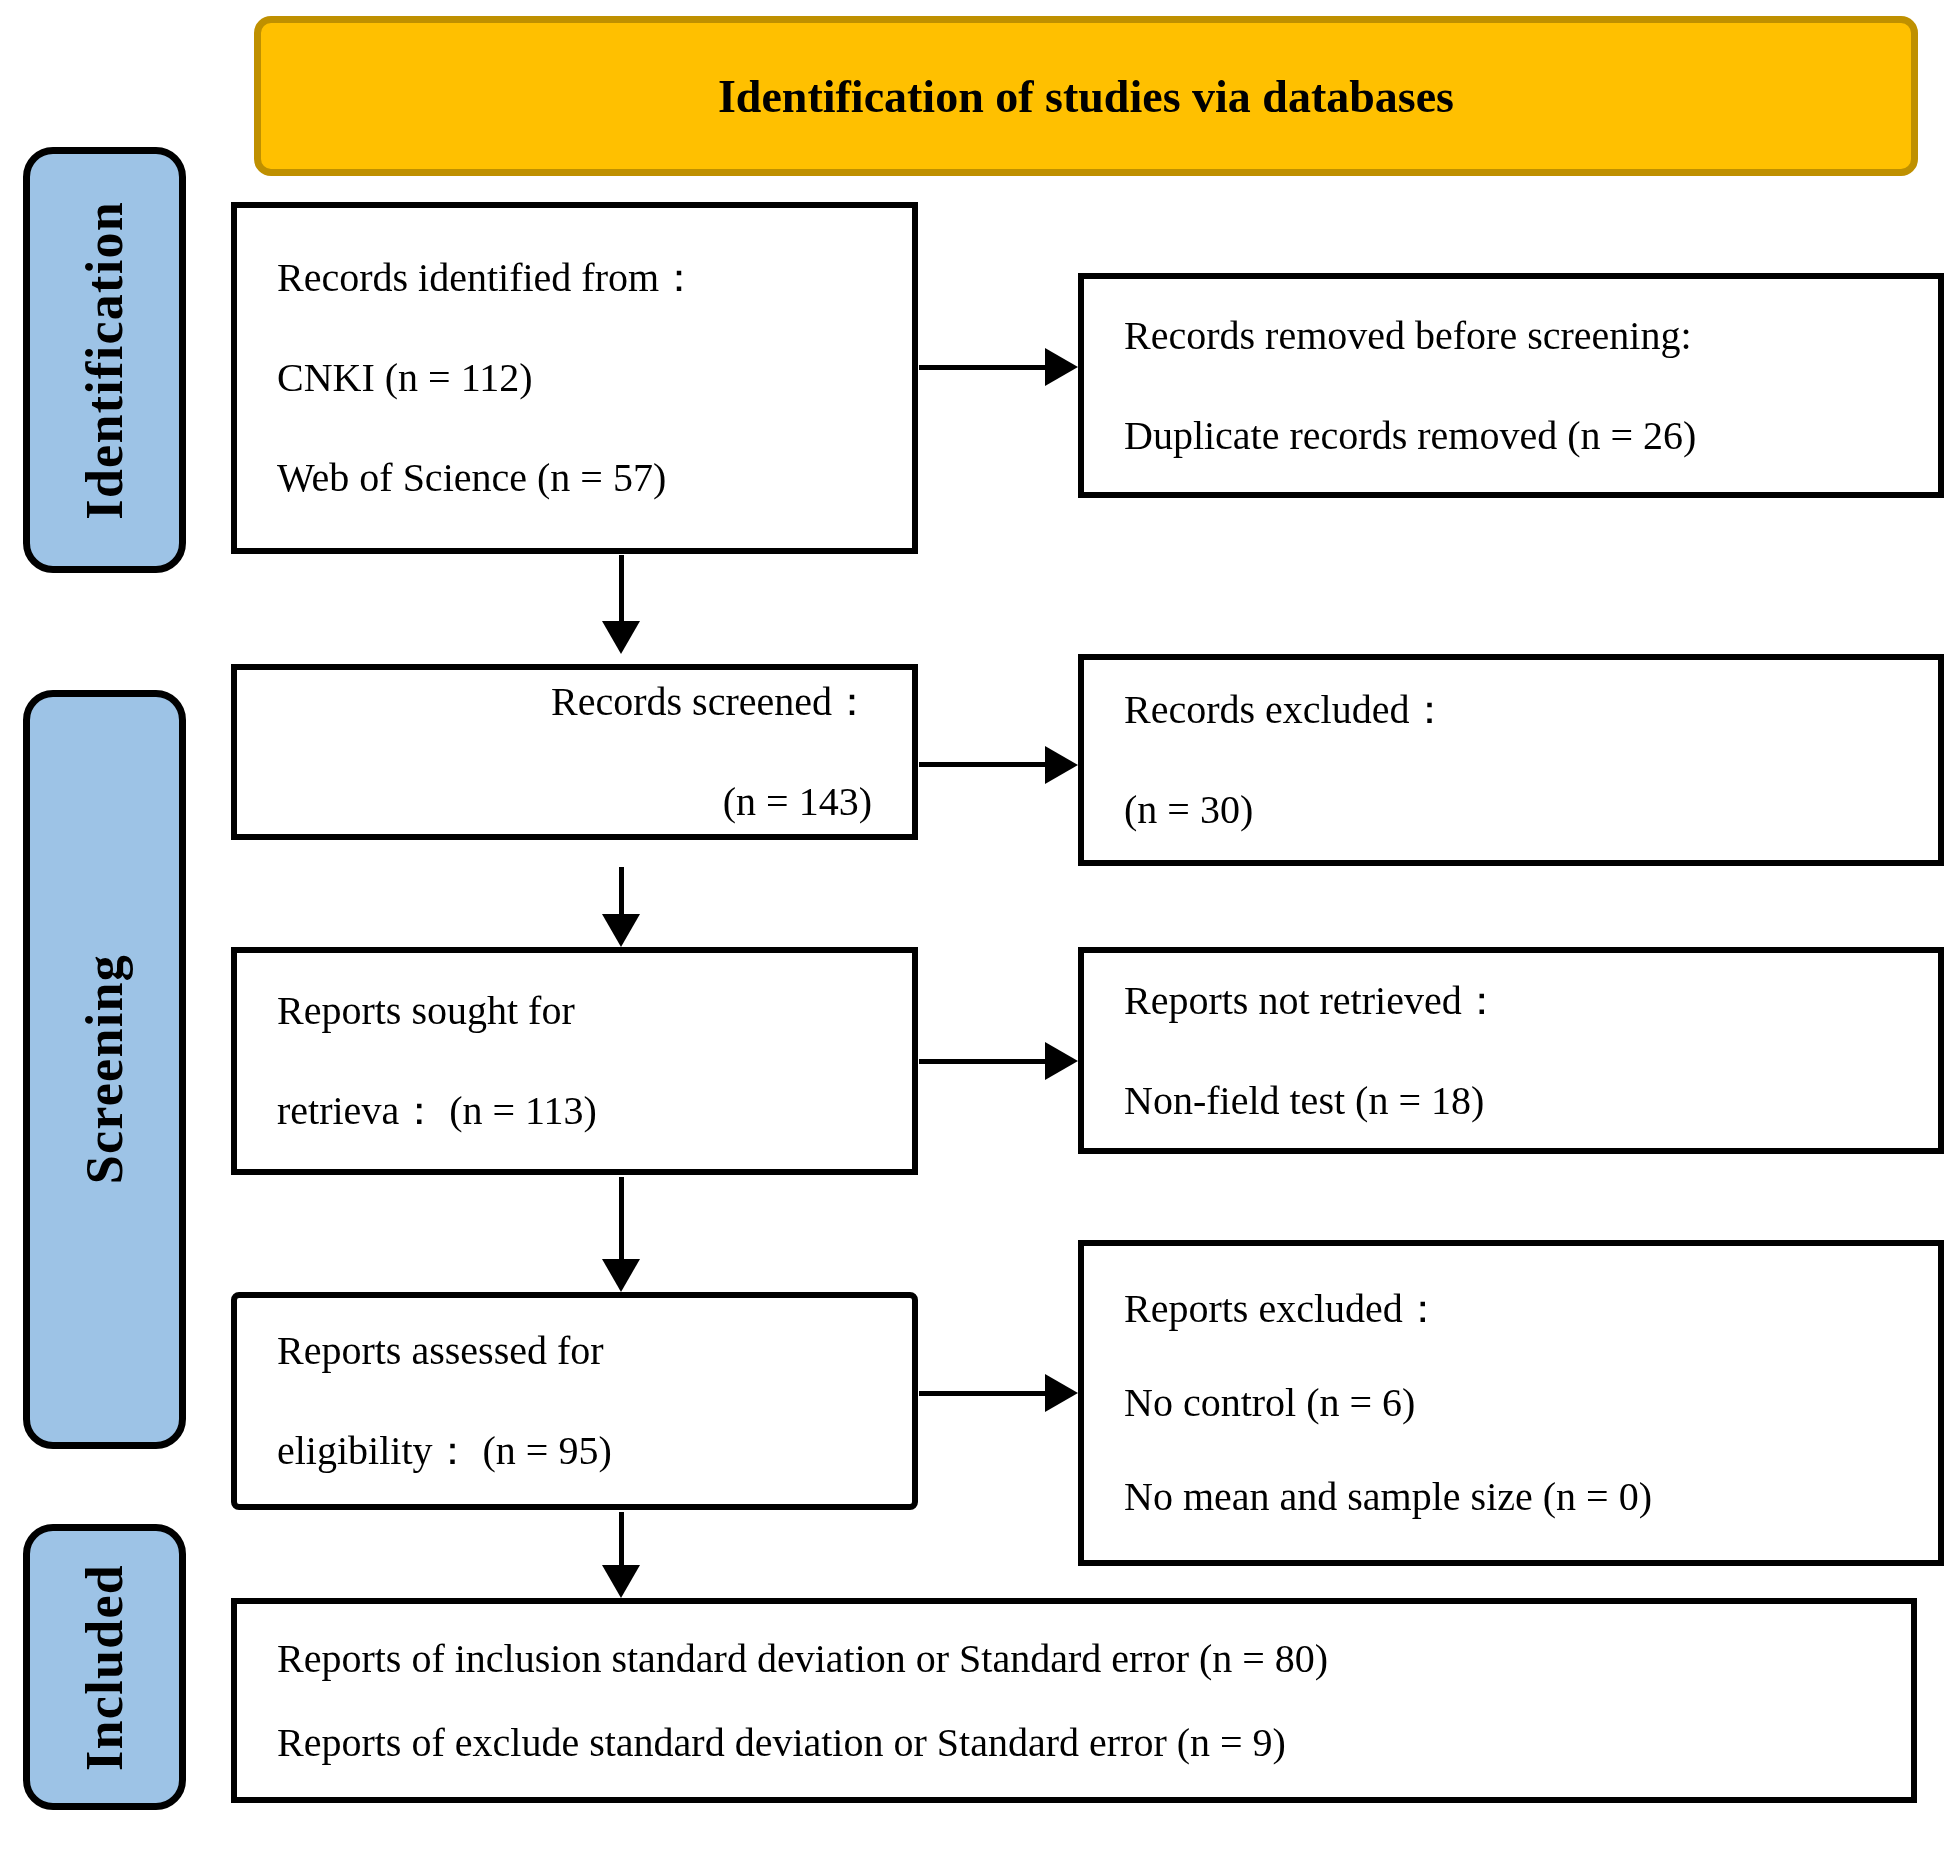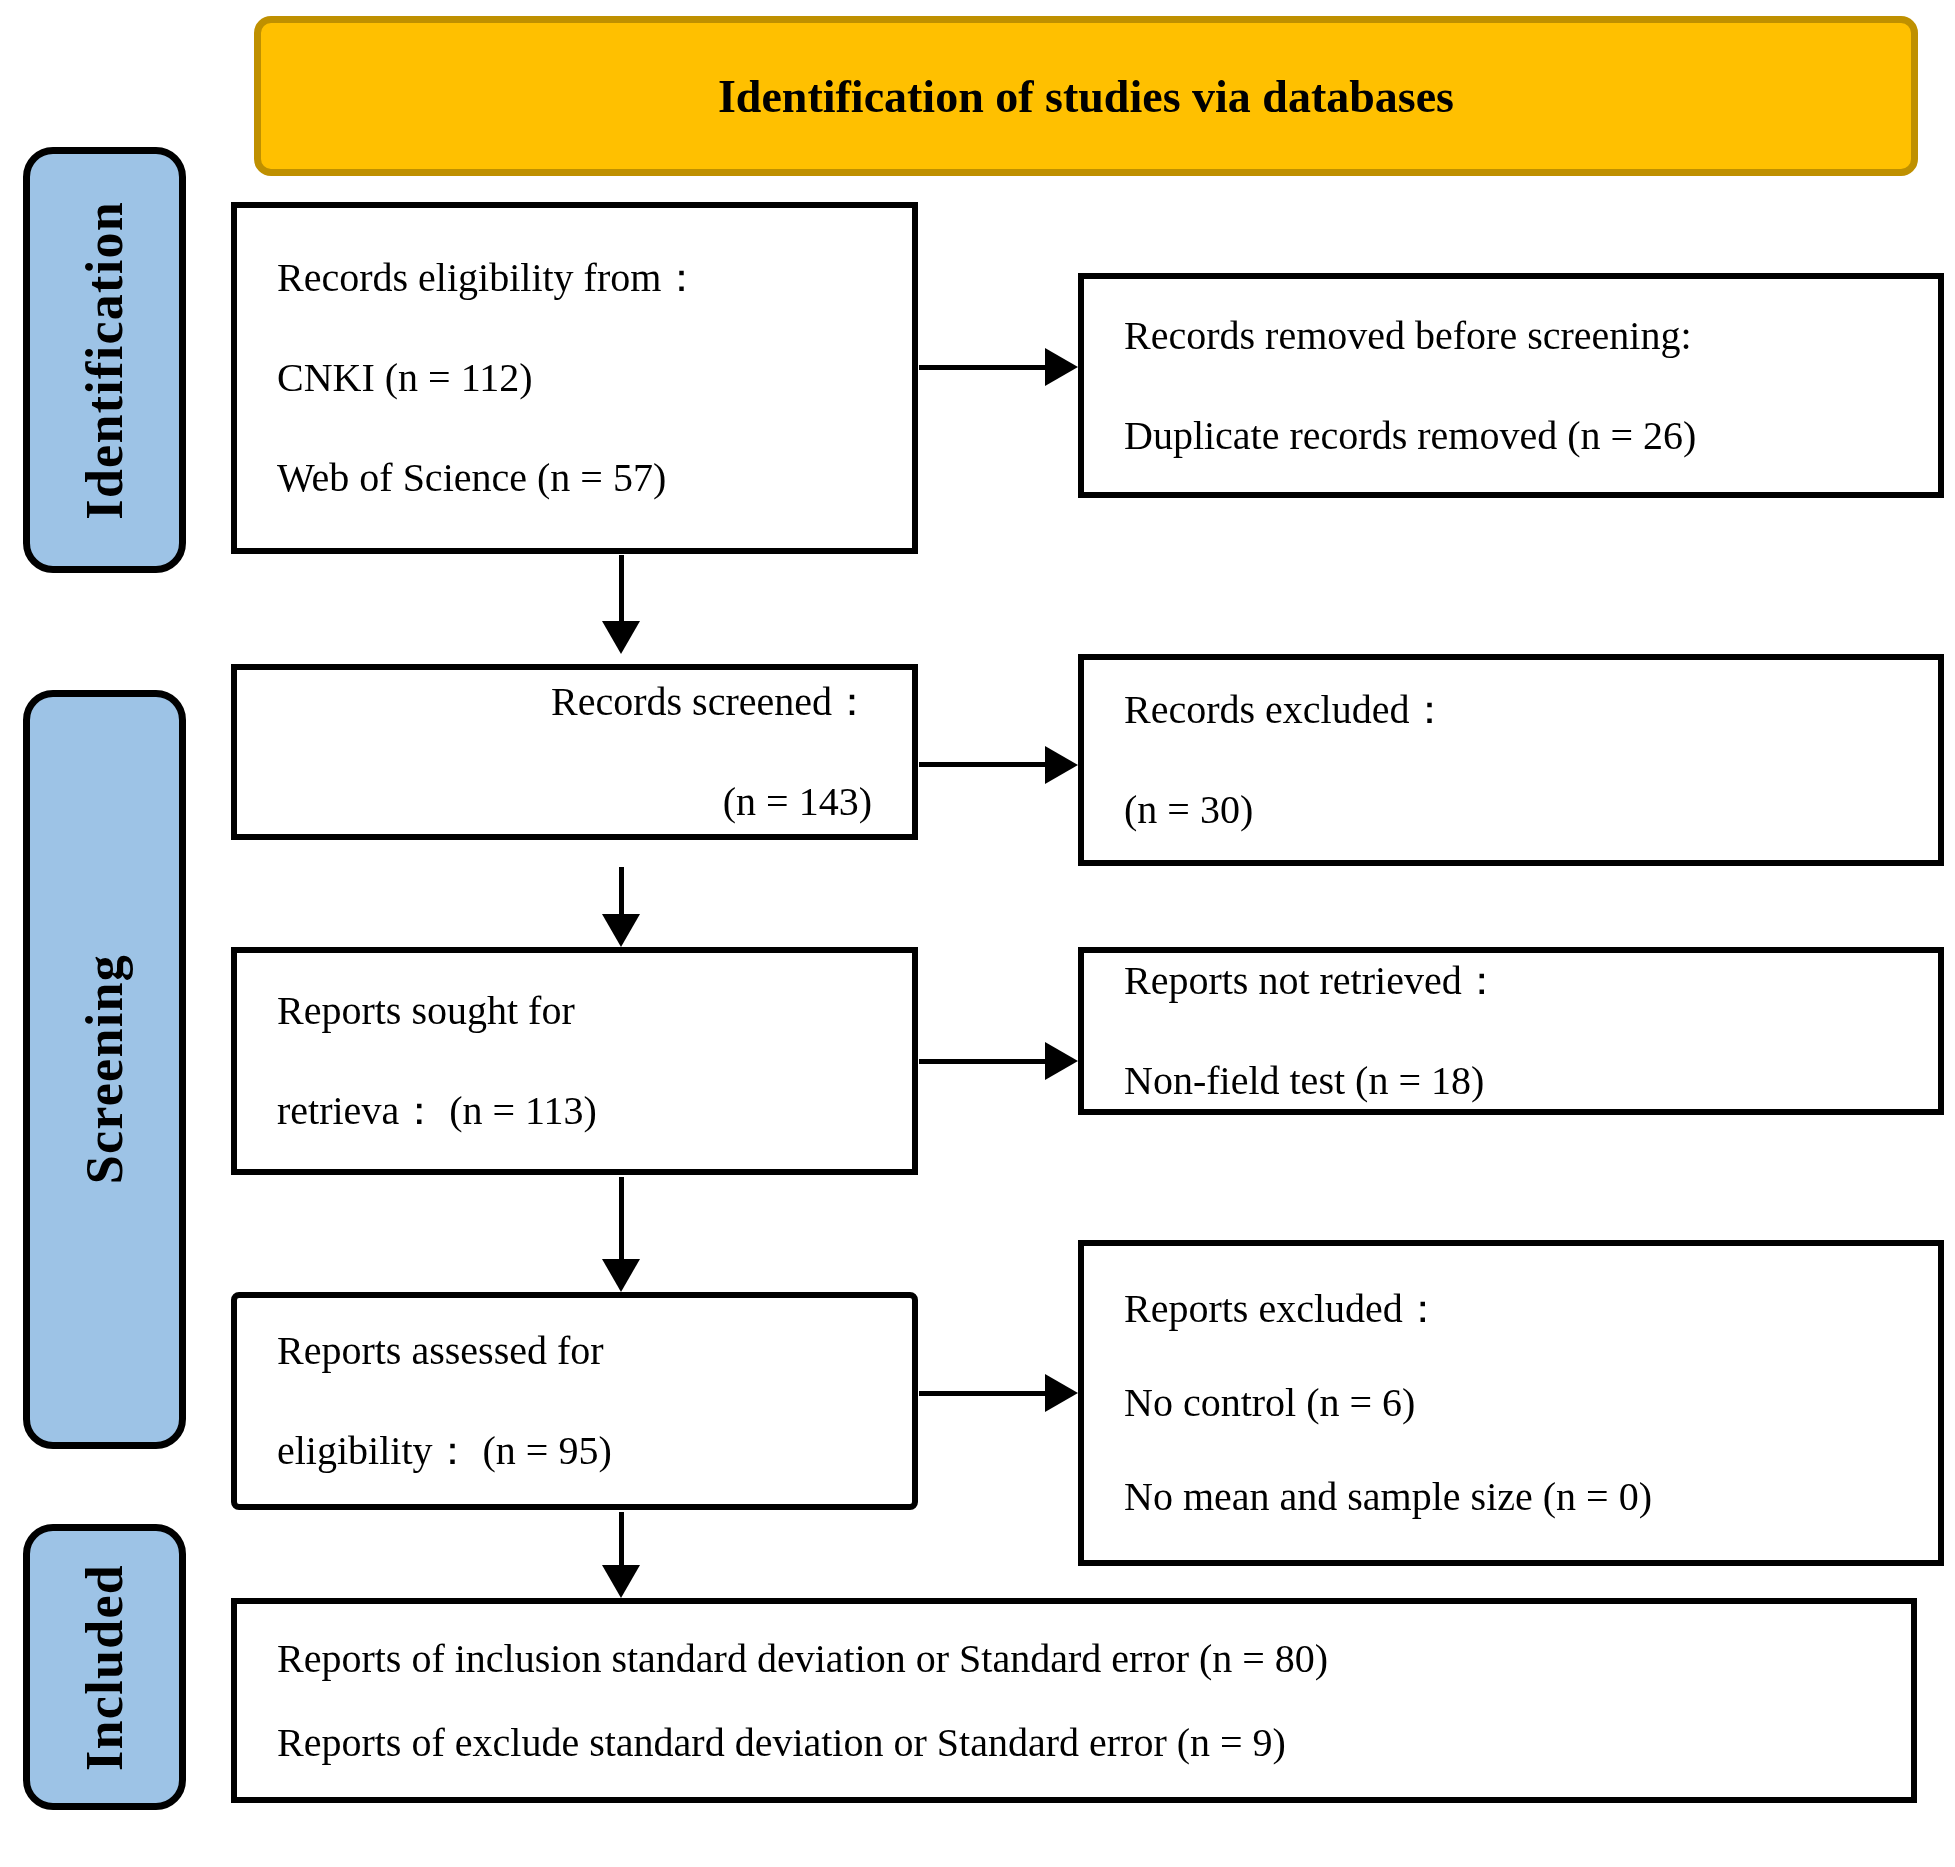--- a/index.html
+++ b/index.html
@@ -61,21 +61,21 @@
     font-size:40px;
   }
   .flow-box .line{line-height:2.5; white-space:nowrap;}
   .flow-box.tight .line{line-height:2.35;}
   .flow-box.wide .line{line-height:2.1;}
   .box-a{left:231px; top:202px;  width:687px; height:352px;}
   .box-b{left:1078px;top:273px;  width:866px; height:225px;}
   .box-c{left:231px; top:664px; width:687px; height:176px;text-align:right;}
   .box-d{left:1078px;top:654px; width:866px; height:212px;}
   .box-e{left:231px; top:947px; width:687px; height:228px;}
-  .box-f{left:1078px;top:947px; width:866px; height:168px;}
+  .box-f{left:1078px;top:947px; width:866px; height:207px;}
   .box-g{left:231px; top:1292px; width:687px; height:218px;border-radius:8px;}
   .box-h{left:1078px;top:1240px; width:866px; height:326px;}
   .box-i{left:231px; top:1598px; width:1686px; height:205px;justify-content:center;}
   
   .shaft{position:absolute;background:var(--line-color);}
   .head-right{
     position:absolute;width:0;height:0;
     border-left:33px solid var(--line-color);
     border-top:19.5px solid transparent;
     border-bottom:19.5px solid transparent;
@@ -118,21 +118,21 @@
     <span class="vlabel">Identification</span>
   </div>
   <div class="stage stage-screening">
     <span class="vlabel">Screening</span>
   </div>
   <div class="stage stage-included">
     <span class="vlabel">Included</span>
   </div>
 
   <div class="flow-box box-a">
-    <div class="line">Records eligibility from：</div>
+    <div class="line">Records identified from：</div>
     <div class="line">CNKI (n = 112)</div>
     <div class="line">Web of Science (n = 57)</div>
   </div>
 
   <div class="flow-box box-b">
     <div class="line">Records removed before screening:</div>
     <div class="line">Duplicate records removed (n = 26)</div>
   </div>
 
   <div class="flow-box box-c">

